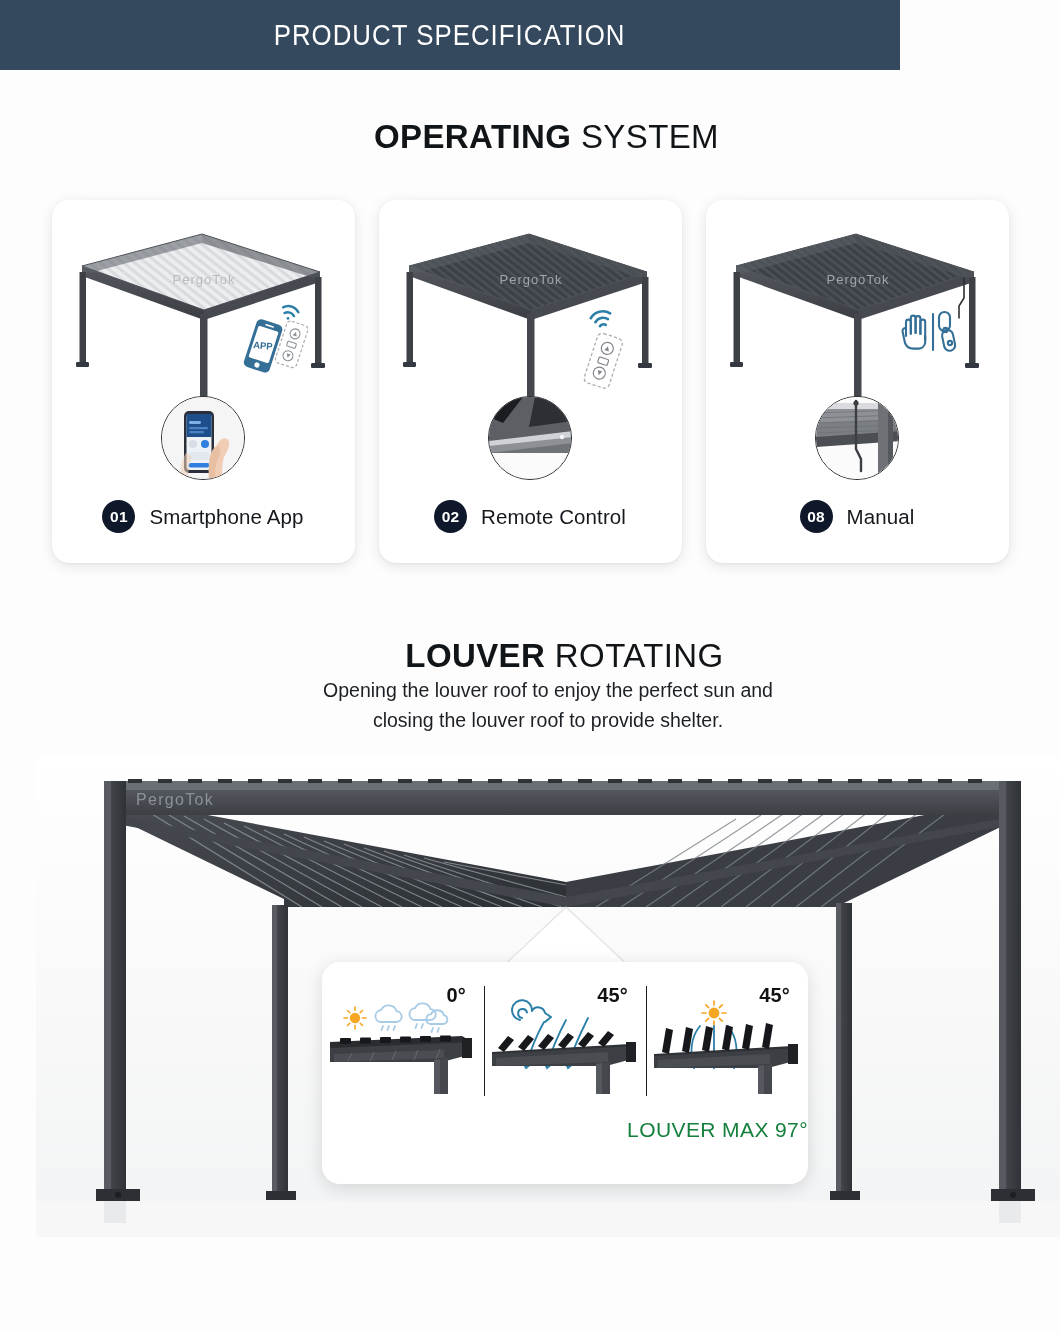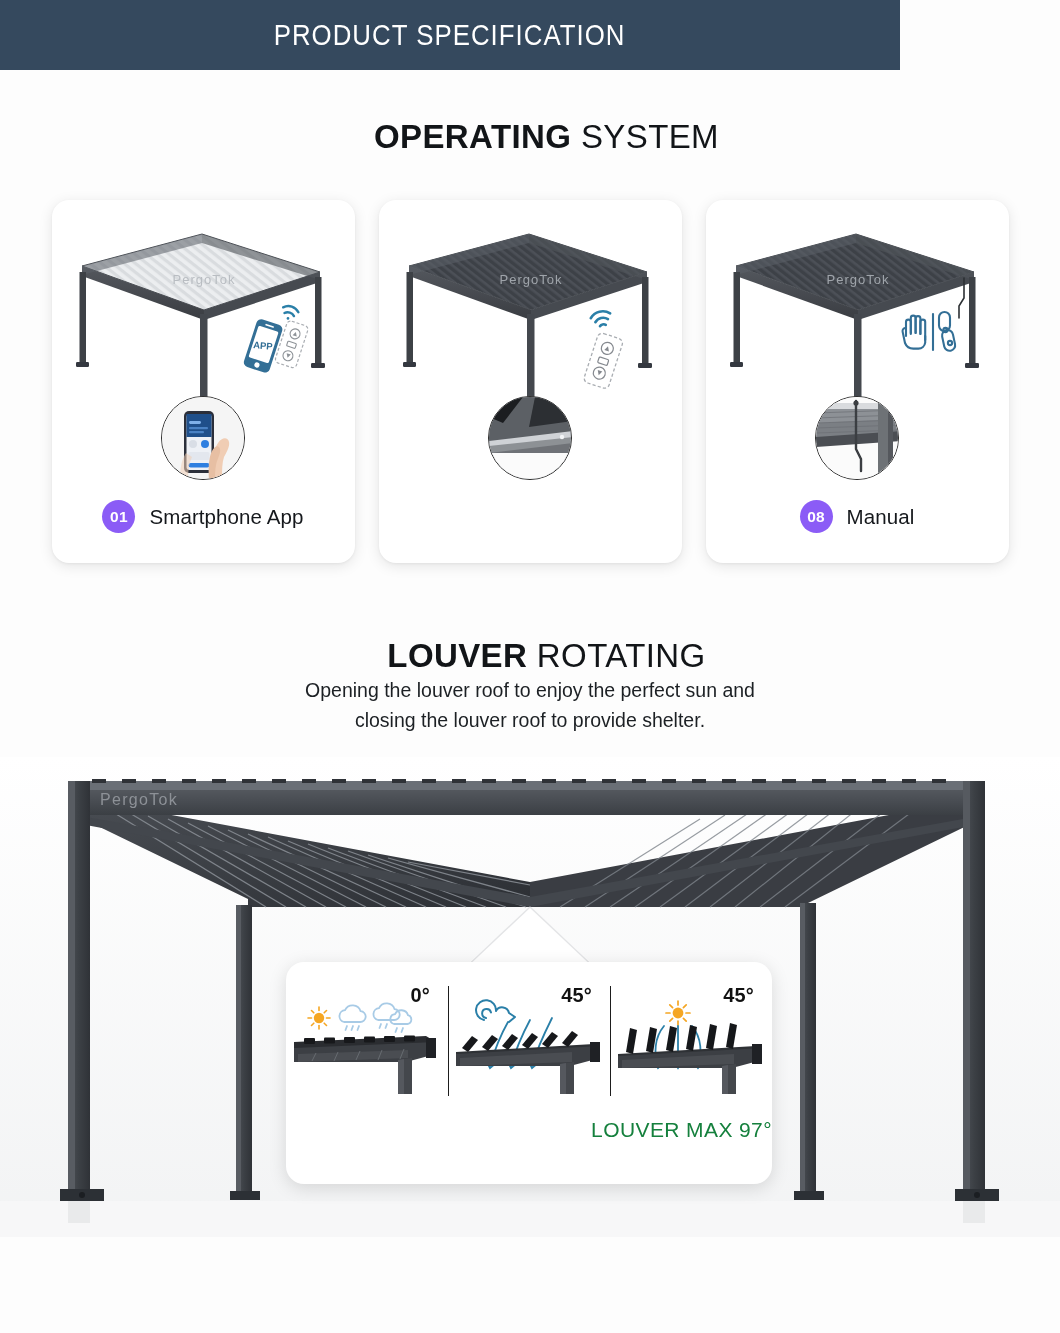--- a/index.html
+++ b/index.html
@@ -79,35 +79,35 @@
   .inset svg{ display:block; }
 
   
   .caption{
     position:absolute; left:0; right:0; bottom:30px;
     display:flex; align-items:center; justify-content:center;
     gap:14px;
   }
   .badge{
     width:33px; height:33px; border-radius:50%;
-    background:#8b5cf6;
+    background:#0f172a;
     color:#fff;
     font-size:15.5px; font-weight:700;
     display:flex; align-items:center; justify-content:center;
     letter-spacing:.2px;
   }
   .cap-label{
     font-size:20.5px;
     font-weight:500;
     color:#15181c;
     letter-spacing:.1px;
   }
 
   
-  .louver-section{ margin-top:74px; }
+  .louver-section{ margin-top:74px;padding-left:36px; }
   .louver-sub{ }
 
   .big-wrap{
     position:relative;
     width:1060px; height:480px;
     margin-top:22px;
   }
   .big-wrap > svg{ position:absolute; left:0; top:0; }
 
   
@@ -308,20 +308,24 @@
           <rect y="0" width="84" height="46" fill="#5c6065"></rect>
           <path d="M0 0 L34 0 L14 26 L0 20 Z" fill="#1b1d20"></path>
           <path d="M46 0 L84 0 L84 24 L40 30 Z" fill="#2c2f33"></path>
           <path d="M0 44 L84 34 L84 44 L0 53 Z" fill="#cfd2d6"></path>
           <path d="M0 49 L84 40 L84 46 L0 56 Z" fill="#8d9195"></path>
           <rect y="56" width="84" height="28" fill="#fbfbfb"></rect>
           <circle cx="73" cy="40" r="2.2" fill="#f2f4f6"></circle>
         </svg>
       </div>
 
+      <div class="caption">
+        <span class="badge">02</span>
+        <span class="cap-label">Remote Control</span>
+      </div>
     </div>
 
     <div class="card">
 
       <svg class="mini-perg" viewBox="0 0 303 190">
         <defs>
           <pattern id="c3slat" width="6" height="6" patternUnits="userSpaceOnUse" patternTransform="rotate(38)">
             <rect width="6" height="6" fill="#3d4147"></rect>
             <rect width="6" height="2.6" fill="#4c5057"></rect>
           </pattern>

